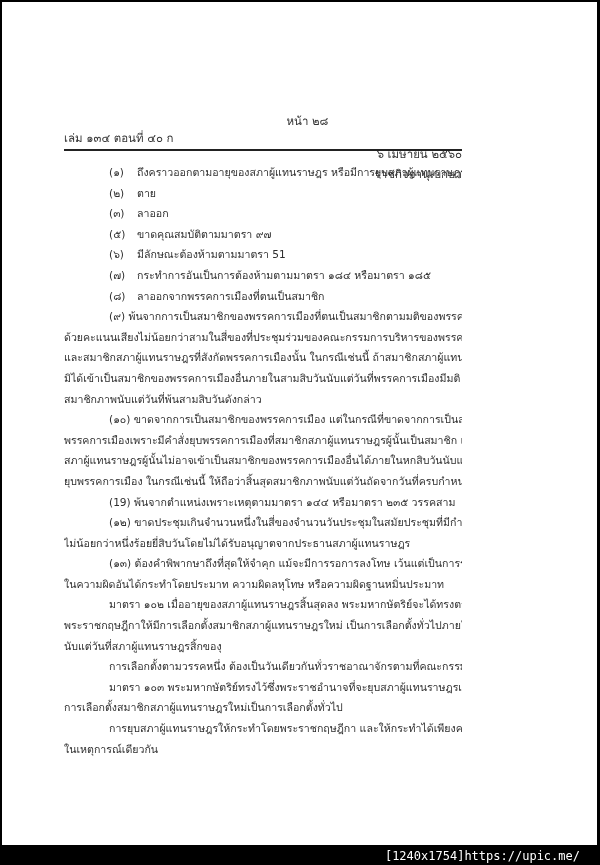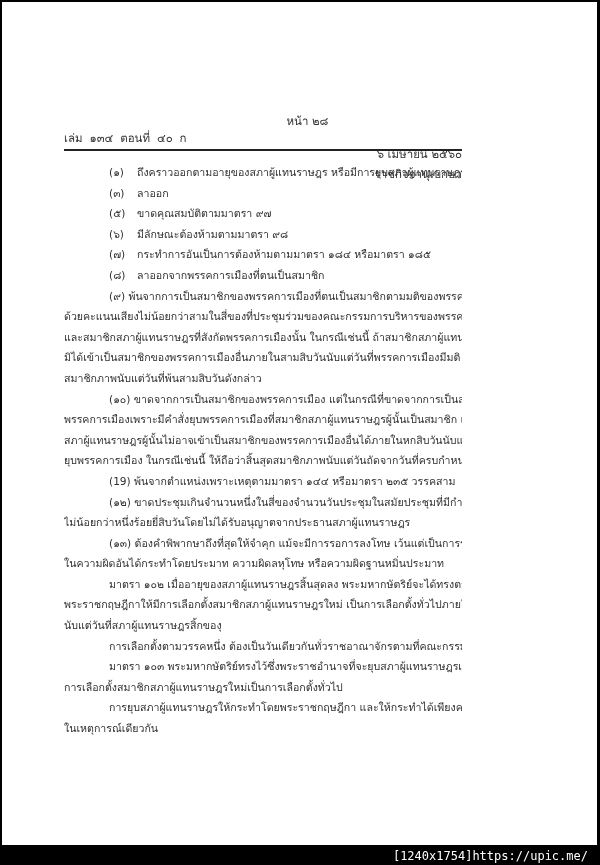--- a/index.html
+++ b/index.html
@@ -12,56 +12,57 @@
     background: #fff; color: #2a2a2a;
   }
   .header-page-no {
     position: absolute; top: 110px; left: 0; width: 100%; text-align: center;
     font-size: 11.5px; color: #333; padding-left: 8px;
   }
   .header-row {
     position: absolute; top: 127px; left: 62px; width: 398px; height: 16px;
     font-size: 11.5px; color: #333;
   }
-  .header-row .left { position: absolute; left: 0; top: 0; white-space: pre; font-family: Liberation Mono, monospace; }
+  .header-row .left { position: absolute; left: 0; top: 0; white-space: pre; }
   .header-row .center { position: absolute; left: 0; width: 100%; text-align: right; top: 0; margin-top: 36px; }
   .header-row .right { position: absolute; right: 0; top: 16px; white-space: pre; }
   .header-rule {
     position: absolute; top: 147px; left: 62px; width: 398px; height: 0;
     border-top: 2px solid #222;
   }
   .body-text {
     position: absolute; top: 160px; left: 62px; width: 398px;
     font-size: 10.6px; line-height: 20.6px; color: #2e2e2e;
   }
   .line { white-space: nowrap; overflow: hidden; height: 20.6px; }
   .ind1 { padding-left: 45px; }
   .item-num { display: inline-block; width: 28px; }
   .watermark {
-    position: absolute; right: 12px; bottom: 2px; color: #fff;
+    position: absolute; right: 20px; bottom: 2px; color: #fff;
     font-family: "DejaVu Sans Mono", "Liberation Mono", monospace; font-size: 12px;
   }
 </style>
 </head>
 <body>
 
 <div class="page">
   <div class="header-page-no">หน้า ๒๘</div>
   <div class="header-row">
     <span class="left">เล่ม ๑๓๔ ตอนที่ ๔๐ ก</span>
     <span class="center">ราชกิจจานุเบกษา</span>
     <span class="right">๖ เมษายน ๒๕๖๐</span>
   </div>
   <div class="header-rule"></div>
 
   <div class="body-text">
     <div class="line ind1"><span class="item-num">(๑)</span><span>ถึงคราวออกตามอายุของสภาผู้แทนราษฎร หรือมีการยุบสภาผู้แทนราษฎร</span></div>
+    <div class="line ind1"><span class="item-num">(๒)</span><span>ตาย</span></div>
     <div class="line ind1"><span class="item-num">(๓)</span><span>ลาออก</span></div>
     <div class="line ind1"><span class="item-num">(๕)</span><span>ขาดคุณสมบัติตามมาตรา ๙๗</span></div>
-    <div class="line ind1"><span class="item-num">(๖)</span><span>มีลักษณะต้องห้ามตามมาตรา ๙๘</span></div>
+    <div class="line ind1"><span class="item-num">(๖)</span><span>มีลักษณะต้องห้ามตามมาตรา 51</span></div>
     <div class="line ind1"><span class="item-num">(๗)</span><span>กระทำการอันเป็นการต้องห้ามตามมาตรา ๑๘๔ หรือมาตรา ๑๘๕</span></div>
     <div class="line ind1"><span class="item-num">(๘)</span><span>ลาออกจากพรรคการเมืองที่ตนเป็นสมาชิก</span></div>
 
     <div class="line ind1">(๙) พ้นจากการเป็นสมาชิกของพรรคการเมืองที่ตนเป็นสมาชิกตามมติของพรรคการเมืองนั้น</div>
     <div class="line">ด้วยคะแนนเสียงไม่น้อยกว่าสามในสี่ของที่ประชุมร่วมของคณะกรรมการบริหารของพรรคการเมือง</div>
     <div class="line">และสมาชิกสภาผู้แทนราษฎรที่สังกัดพรรคการเมืองนั้น ในกรณีเช่นนี้ ถ้าสมาชิกสภาผู้แทนราษฎรผู้นั้น</div>
     <div class="line">มิได้เข้าเป็นสมาชิกของพรรคการเมืองอื่นภายในสามสิบวันนับแต่วันที่พรรคการเมืองมีมติ ให้ถือว่าสิ้นสุด</div>
     <div class="line">สมาชิกภาพนับแต่วันที่พ้นสามสิบวันดังกล่าว</div>
 
     <div class="line ind1">(๑๐) ขาดจากการเป็นสมาชิกของพรรคการเมือง แต่ในกรณีที่ขาดจากการเป็นสมาชิกของ</div>

